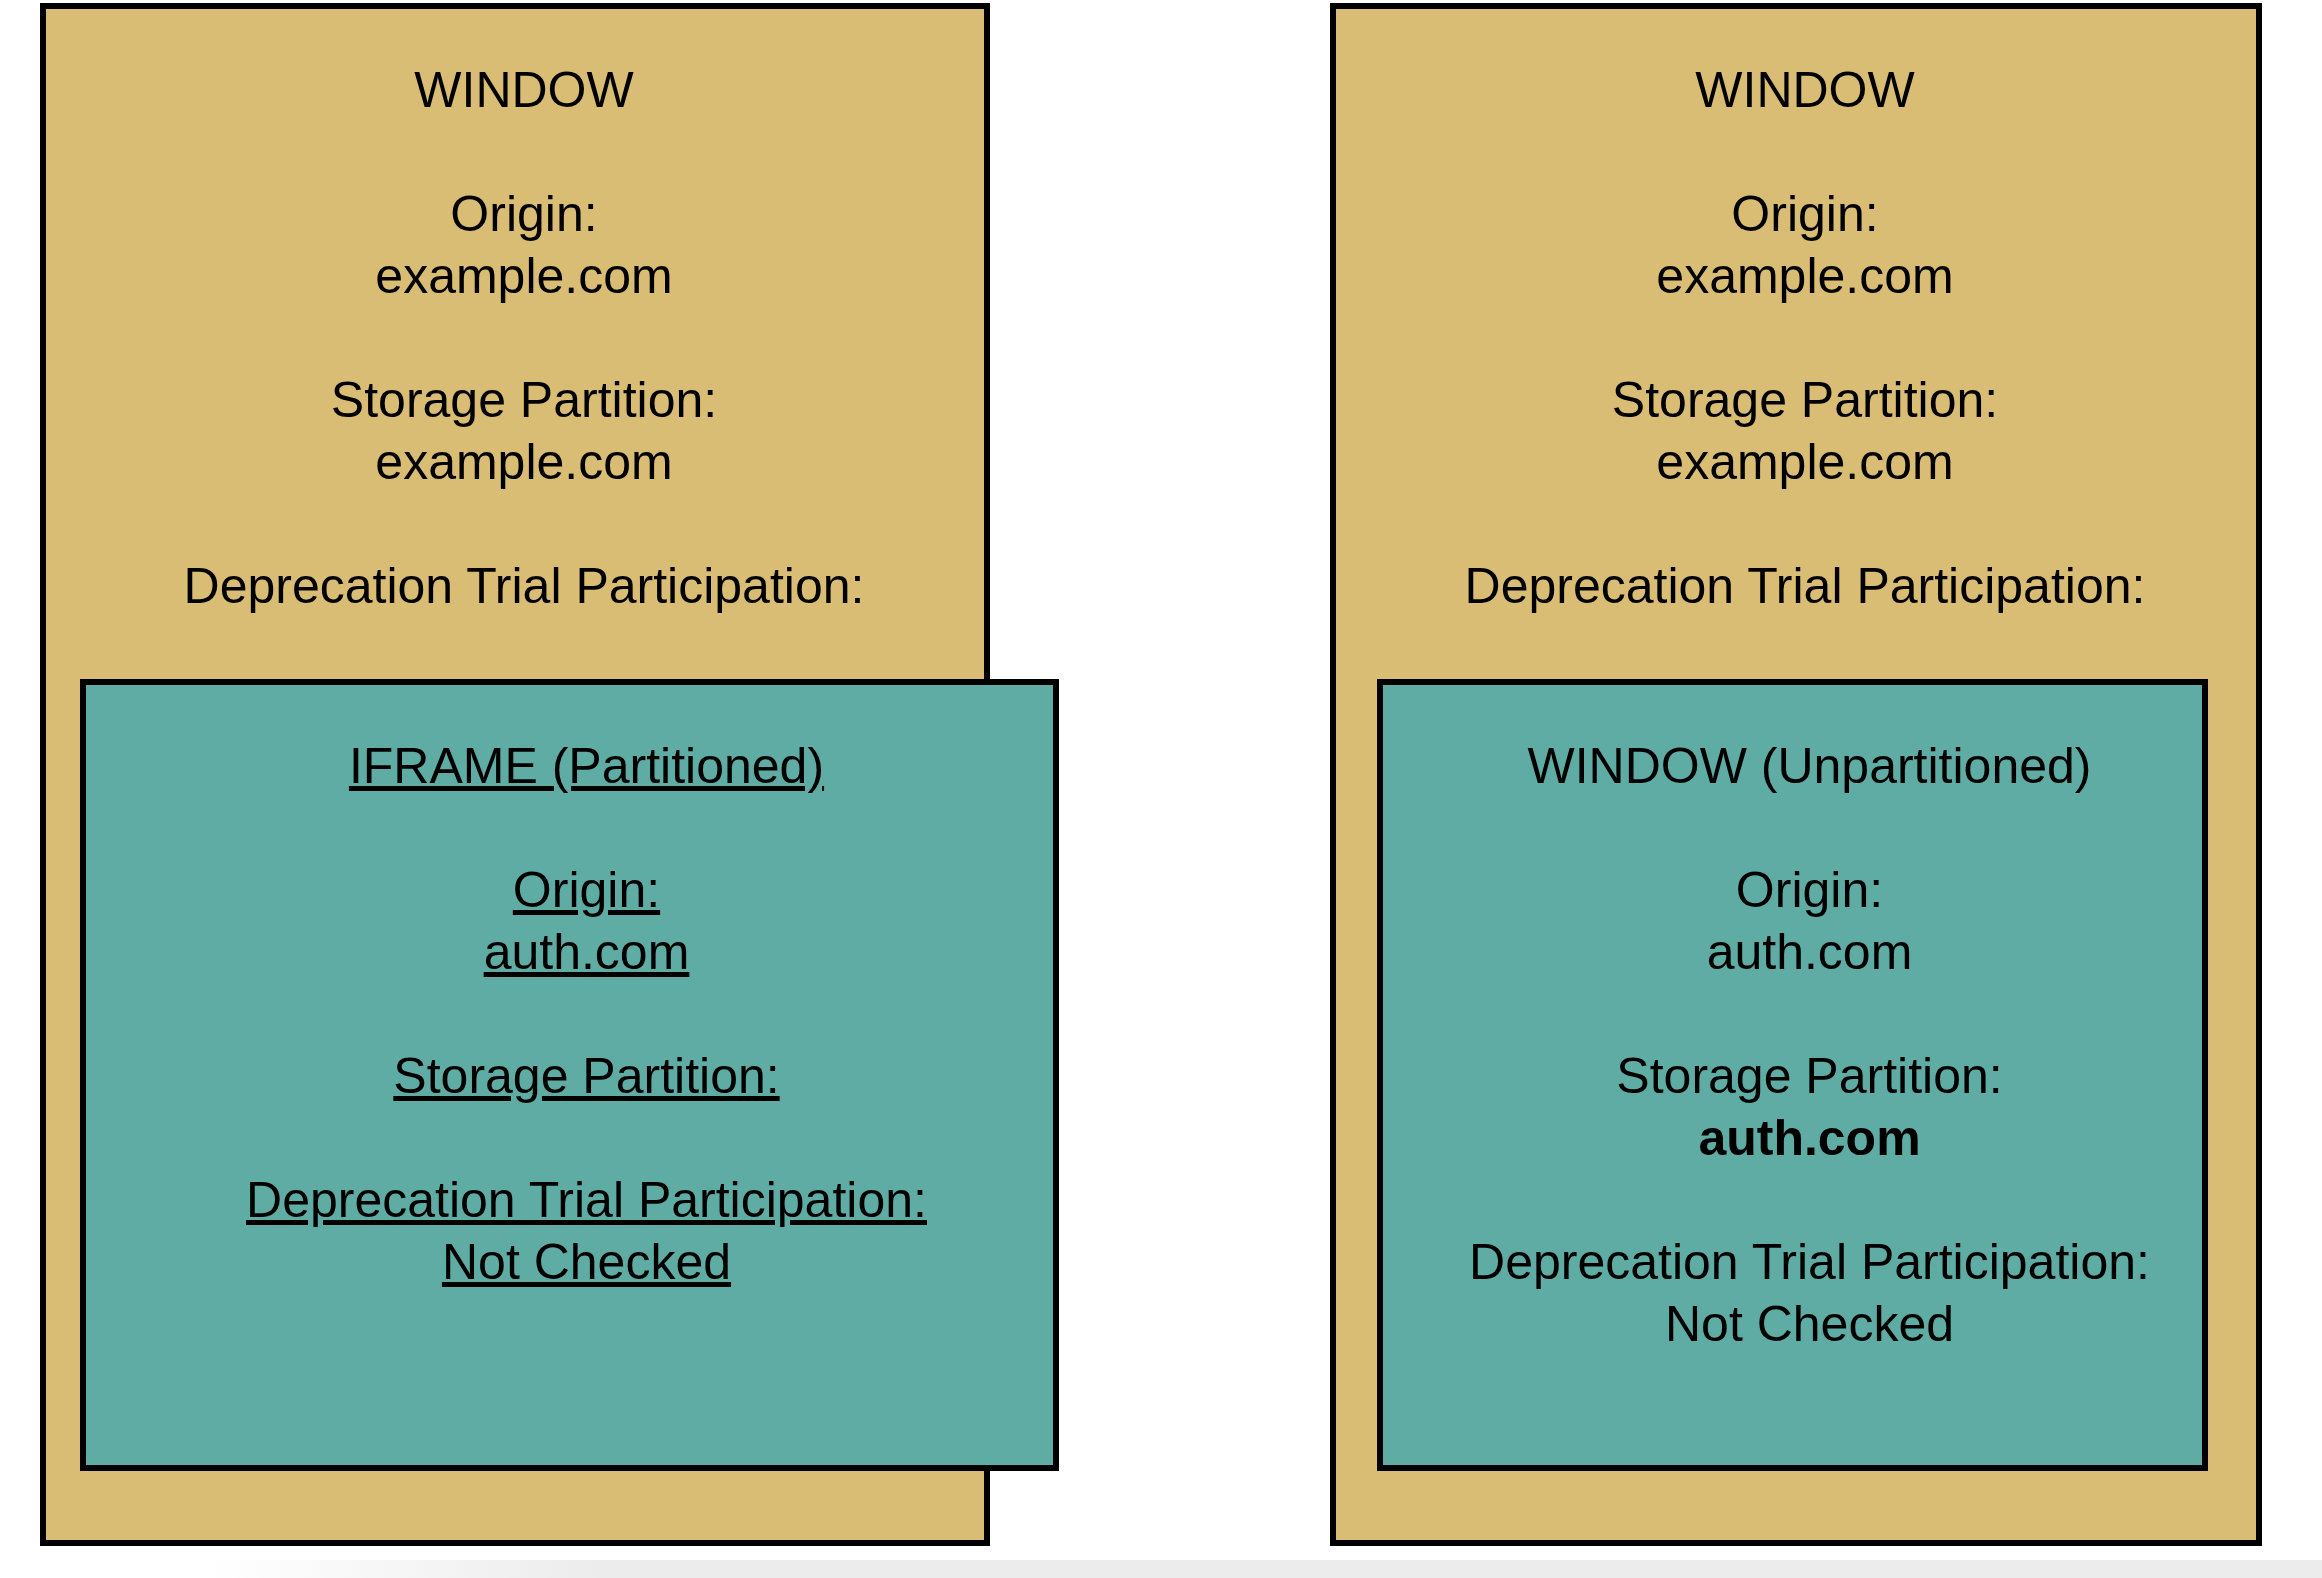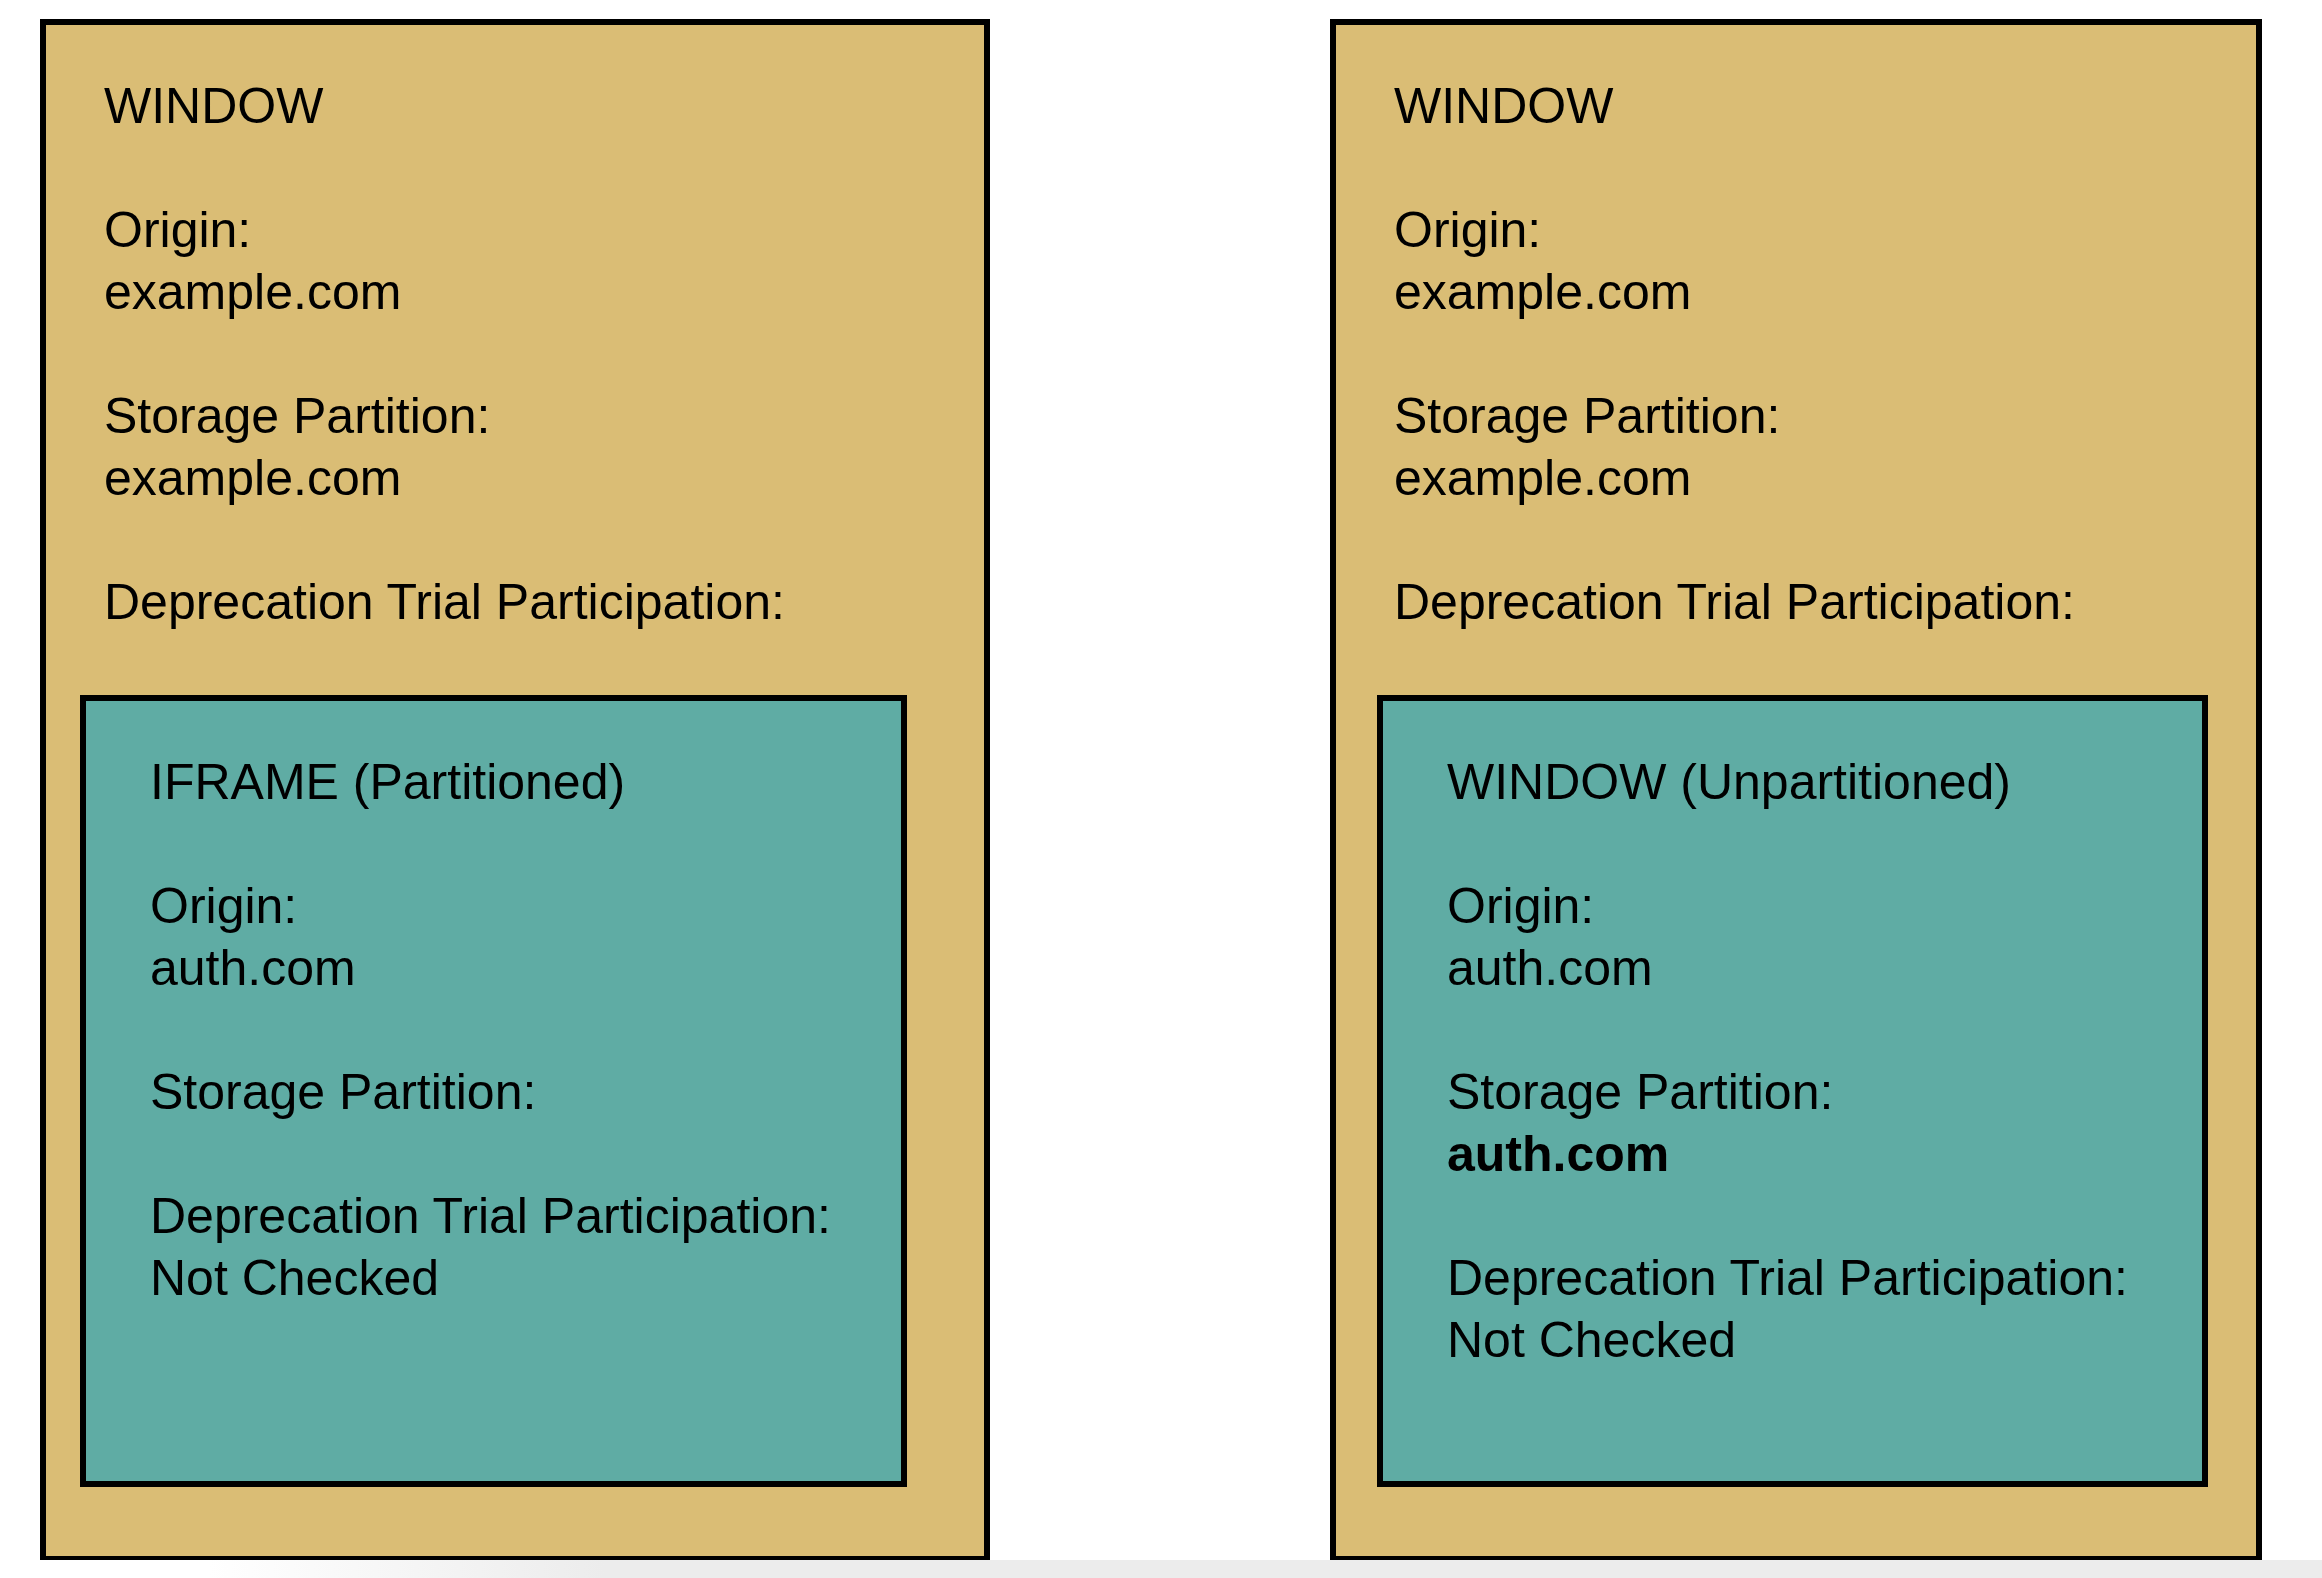--- a/index.html
+++ b/index.html
@@ -18,26 +18,27 @@
   }
   .canvas{
     position:relative;
     width:2322px;
     height:1578px;
     overflow:hidden;
     background:var(--page-bg);
   }
   .window-box{
     position:absolute;
-    top:19px;
+    top:3px;
     background:var(--window-fill);
     border:6px solid var(--border);
     padding:50px 40px 0 58px;
     font-size:50px;
     line-height:62px;
+    text-align:center;
   }
   .window-box.left{
     left:40px;
     width:950px;
     height:1543px;
   }
   .window-box.right{
     left:1330px;
     width:932px;
     height:1543px;
@@ -56,21 +57,22 @@
   }
   .iframe-box{
     background:var(--iframe-fill);
     border:6px solid var(--border);
     margin-top:22px;
     padding:50px 30px 0 64px;
     height:792px;
   }
   .window-box.left .iframe-box{
     margin-left:-24px;   
-    width:827px;
+    width:979px;
+    text-decoration:underline;
   }
   .window-box.right .iframe-box{
     margin-left:-17px;   
     width:831px;
   }
   .bottom-strip{
     position:absolute;
     left:0;
     top:1560px;
     width:2322px;

